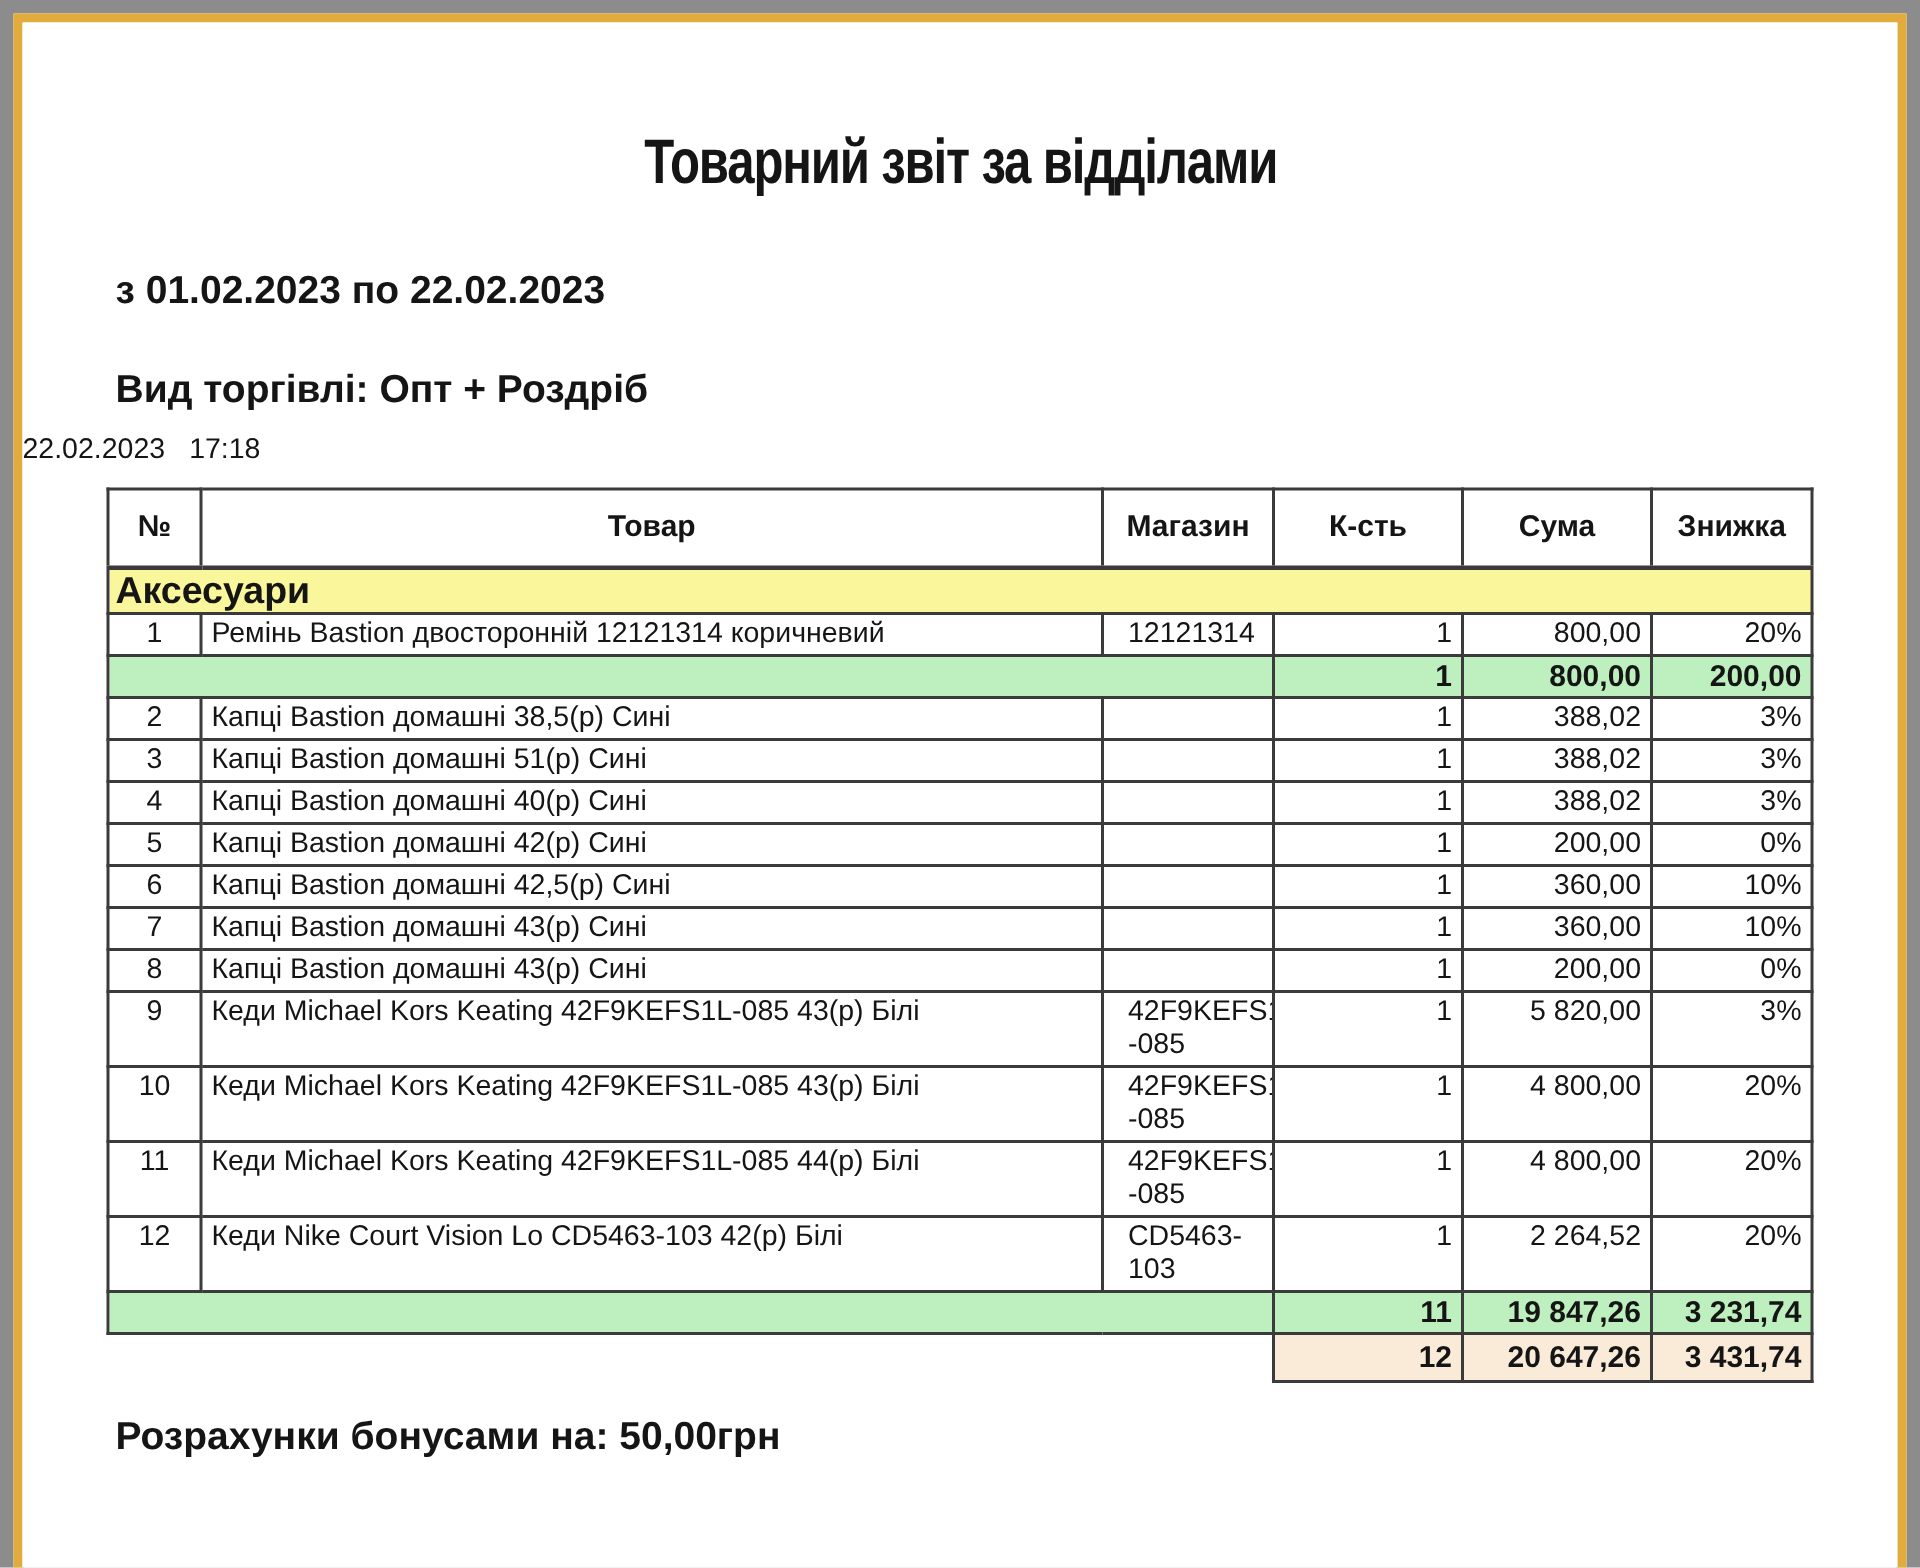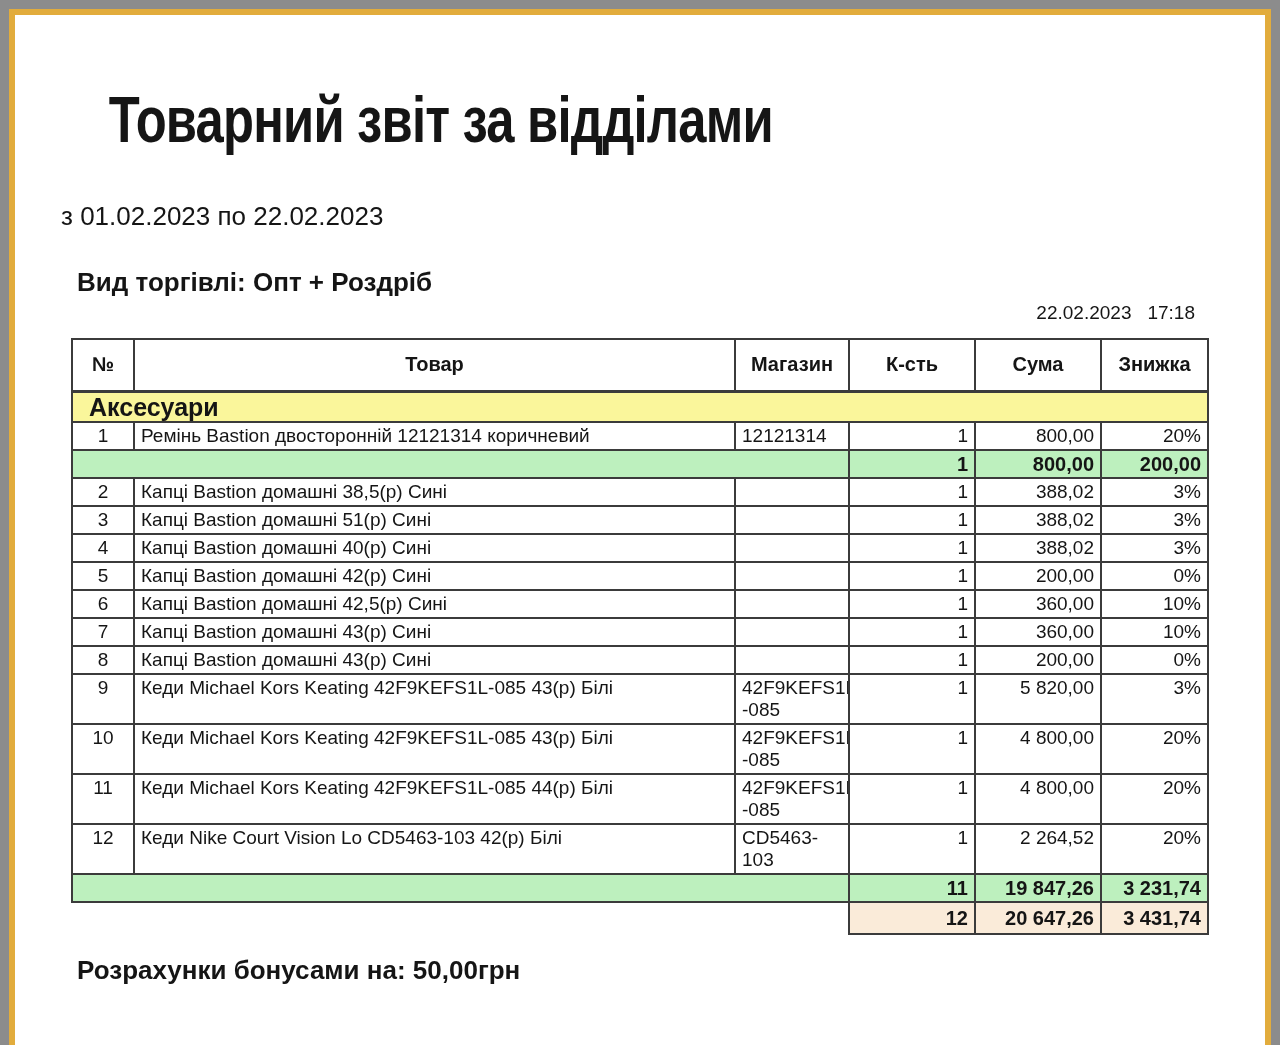--- a/index.html
+++ b/index.html
@@ -7,42 +7,42 @@
     width:1280px;height:1045px;overflow:hidden;position:relative;
     background:var(--surround,#8C8C8C);
     font-family:"Liberation Sans",sans-serif;color:#151515;
   }
   .frame{
     position:absolute;left:9px;top:9px;width:1262px;height:1120px;
     box-sizing:border-box;border:6px solid var(--gold,#E2AC3C);
     background:#fff;box-shadow:inset 0 0 0 1px #8b8b6b;
   }
   .page{position:relative;width:100%;height:100%;background:#fff;}
-  .title{margin:0;padding-top:72px;font-size:65px;line-height:1;font-weight:bold;white-space:nowrap;}
+  .title{margin:0;padding-top:72px;text-align:center;font-size:42px;line-height:1;font-weight:bold;white-space:nowrap;}
   .title span{display:inline-block;transform:scaleX(0.78);transform-origin:50% 50%;letter-spacing:-1px;}
-  .meta{margin:46px 0 0 46px;font-size:26px;font-weight:normal;line-height:37px;}
+  .meta{margin:46px 0 0 62px;font-size:26px;font-weight:bold;line-height:37px;}
   .trade{margin:29px 0 0 62px;font-size:26px;font-weight:bold;line-height:36px;}
-  .stamp{margin:2px 70px 0 0;text-align:right;font-size:19px;font-weight:normal;}
+  .stamp{margin:12px 70px 0 0;text-align:left;font-size:19px;font-weight:normal;}
   .stamp .gap{display:inline-block;width:16px;}
   .report-table{
     border-collapse:collapse;table-layout:fixed;
     margin:14px 0 0 56px;width:1136px;
   }
   .report-table th,.report-table td{border:2px solid #3b3b3b;box-sizing:border-box;}
   .report-table thead th{
     height:52px;font-size:20px;font-weight:bold;text-align:center;
     vertical-align:middle;border-bottom:3px solid #3b3b3b;background:#fff;padding:0 2px;
   }
   .report-table td{
     font-size:19px;line-height:22px;padding:2px 6px;vertical-align:top;
     height:26px;overflow:hidden;background:#fff;
   }
-  tr.sec td{background:var(--yellow,#FAF69B);font-weight:bold;font-size:25px;line-height:26px;padding:1px 16px;}
+  tr.sec td{background:var(--yellow,#FAF69B);font-weight:bold;font-size:25px;line-height:26px;padding:1px 4px;}
   td.c-num{text-align:center;padding-left:2px;padding-right:2px;}
-  td.c-sku{padding:2px 6px;white-space:pre-line;}
+  td.c-sku{padding:2px 16px;white-space:pre-line;}
   td.c-qty,td.c-sum,td.c-disc{text-align:right;}
   tr.sub td{background:var(--green,#BDF0BE);font-weight:bold;font-size:20px;}
   tr.grand td{background:var(--beige,#FAEBD9);font-weight:bold;font-size:20px;height:32px;padding-top:4px;}
   tr.grand td.blank{background:transparent;border:none;}
   .footer-note{margin:20px 0 0 62px;font-size:26px;font-weight:bold;}
 </style>
 </head>
 <body style="--surround: #8C8C8C; --gold: #E2AC3C; --yellow: #FAF69B; --green: #BDF0BE; --beige: #FAEBD9;">
 
 <div class="frame">

